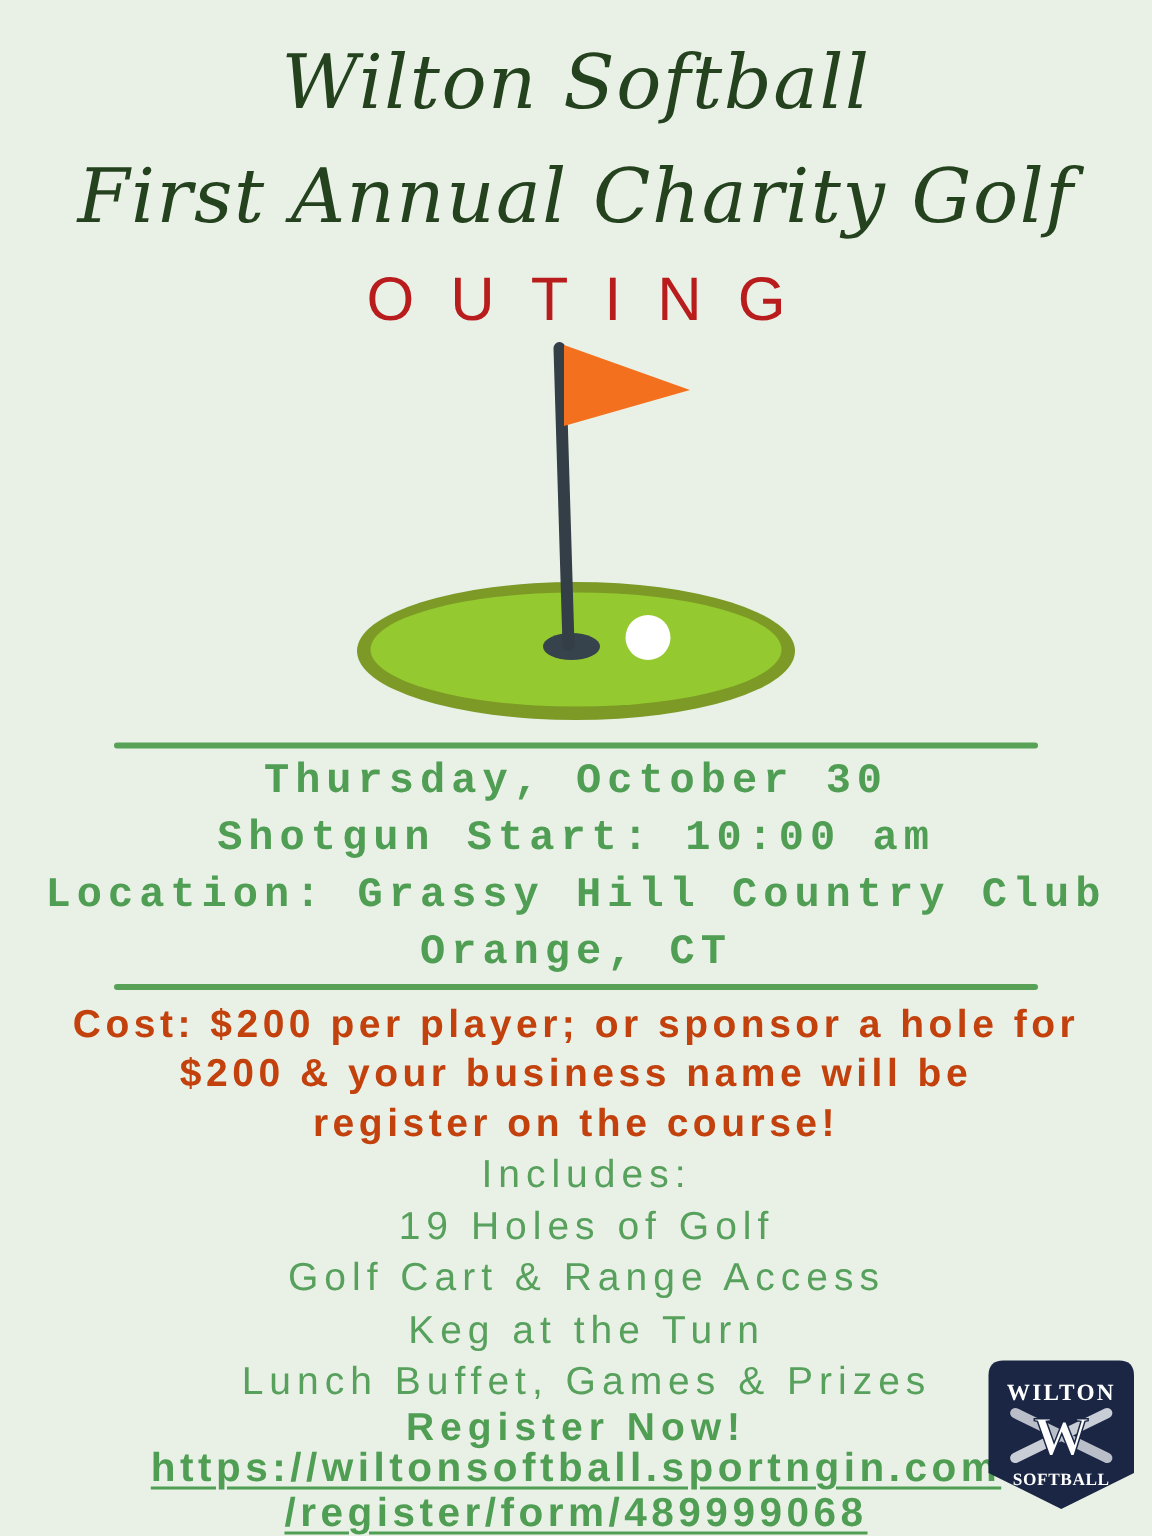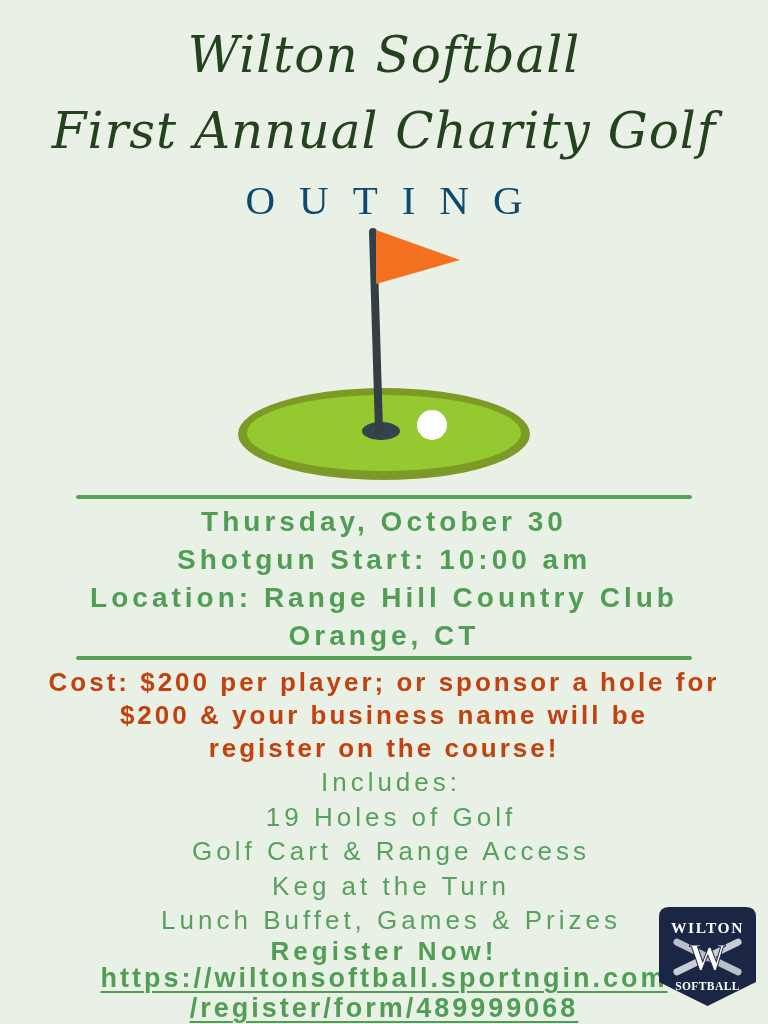--- a/index.html
+++ b/index.html
@@ -22,23 +22,23 @@
     font-style: italic;
     font-weight: normal;
     color: #24421e;
     font-size: 50px;
     letter-spacing: 1px;
   }
   .title-line1 { top: 26px; }
   .title-line2 { top: 102px; }
   .outing {
     top: 176px;
-    font-family: Liberation Serif, serif;
+    font-family: Liberation Sans, sans-serif;
     font-weight: 300;
-    color: #0c4a6e;
+    color: #b91c1c;
     font-size: 41px;
     letter-spacing: 24px;
     text-indent: 24px;
   }
 
   .illustration { position: absolute; left: 228px; top: 226px; }
 
   .divider {
     position: absolute;
     left: 76px;
@@ -50,20 +50,21 @@
   .divider-top { top: 495px; }
   .divider-bottom { top: 656px; }
 
   .event-block { top: 503px; }
   .event-block div {
     font-size: 28px;
     font-weight: bold;
     letter-spacing: 4px;
     color: #4f9e54;
     line-height: 38px;
+    font-family: Liberation Mono, monospace;
   }
 
   .cost-block { top: 666px; }
   .cost-block div {
     font-size: 26px;
     font-weight: bold;
     letter-spacing: 3px;
     color: #c2410c;
     line-height: 33px;
   }
@@ -128,21 +129,21 @@
     <line x1="145" y1="6" x2="151" y2="204" stroke="#333e46" stroke-width="8" stroke-linecap="round"></line>
     <polygon points="148,4 232,34 148,58" fill="#f3701e"></polygon>
     <circle cx="204" cy="199" r="15" fill="#ffffff"></circle>
   </svg>
 
   <div class="divider divider-top"></div>
 
   <div class="center event-block">
     <div>Thursday, October 30</div>
     <div>Shotgun Start: 10:00 am</div>
-    <div>Location: Range Hill Country Club</div>
+    <div>Location: Grassy Hill Country Club</div>
     <div>Orange, CT</div>
   </div>
 
   <div class="divider divider-bottom"></div>
 
   <div class="center cost-block">
     <div>Cost: $200 per player; or sponsor a hole for</div>
     <div>$200 &amp; your business name will be</div>
     <div>register on the course!</div>
   </div>

